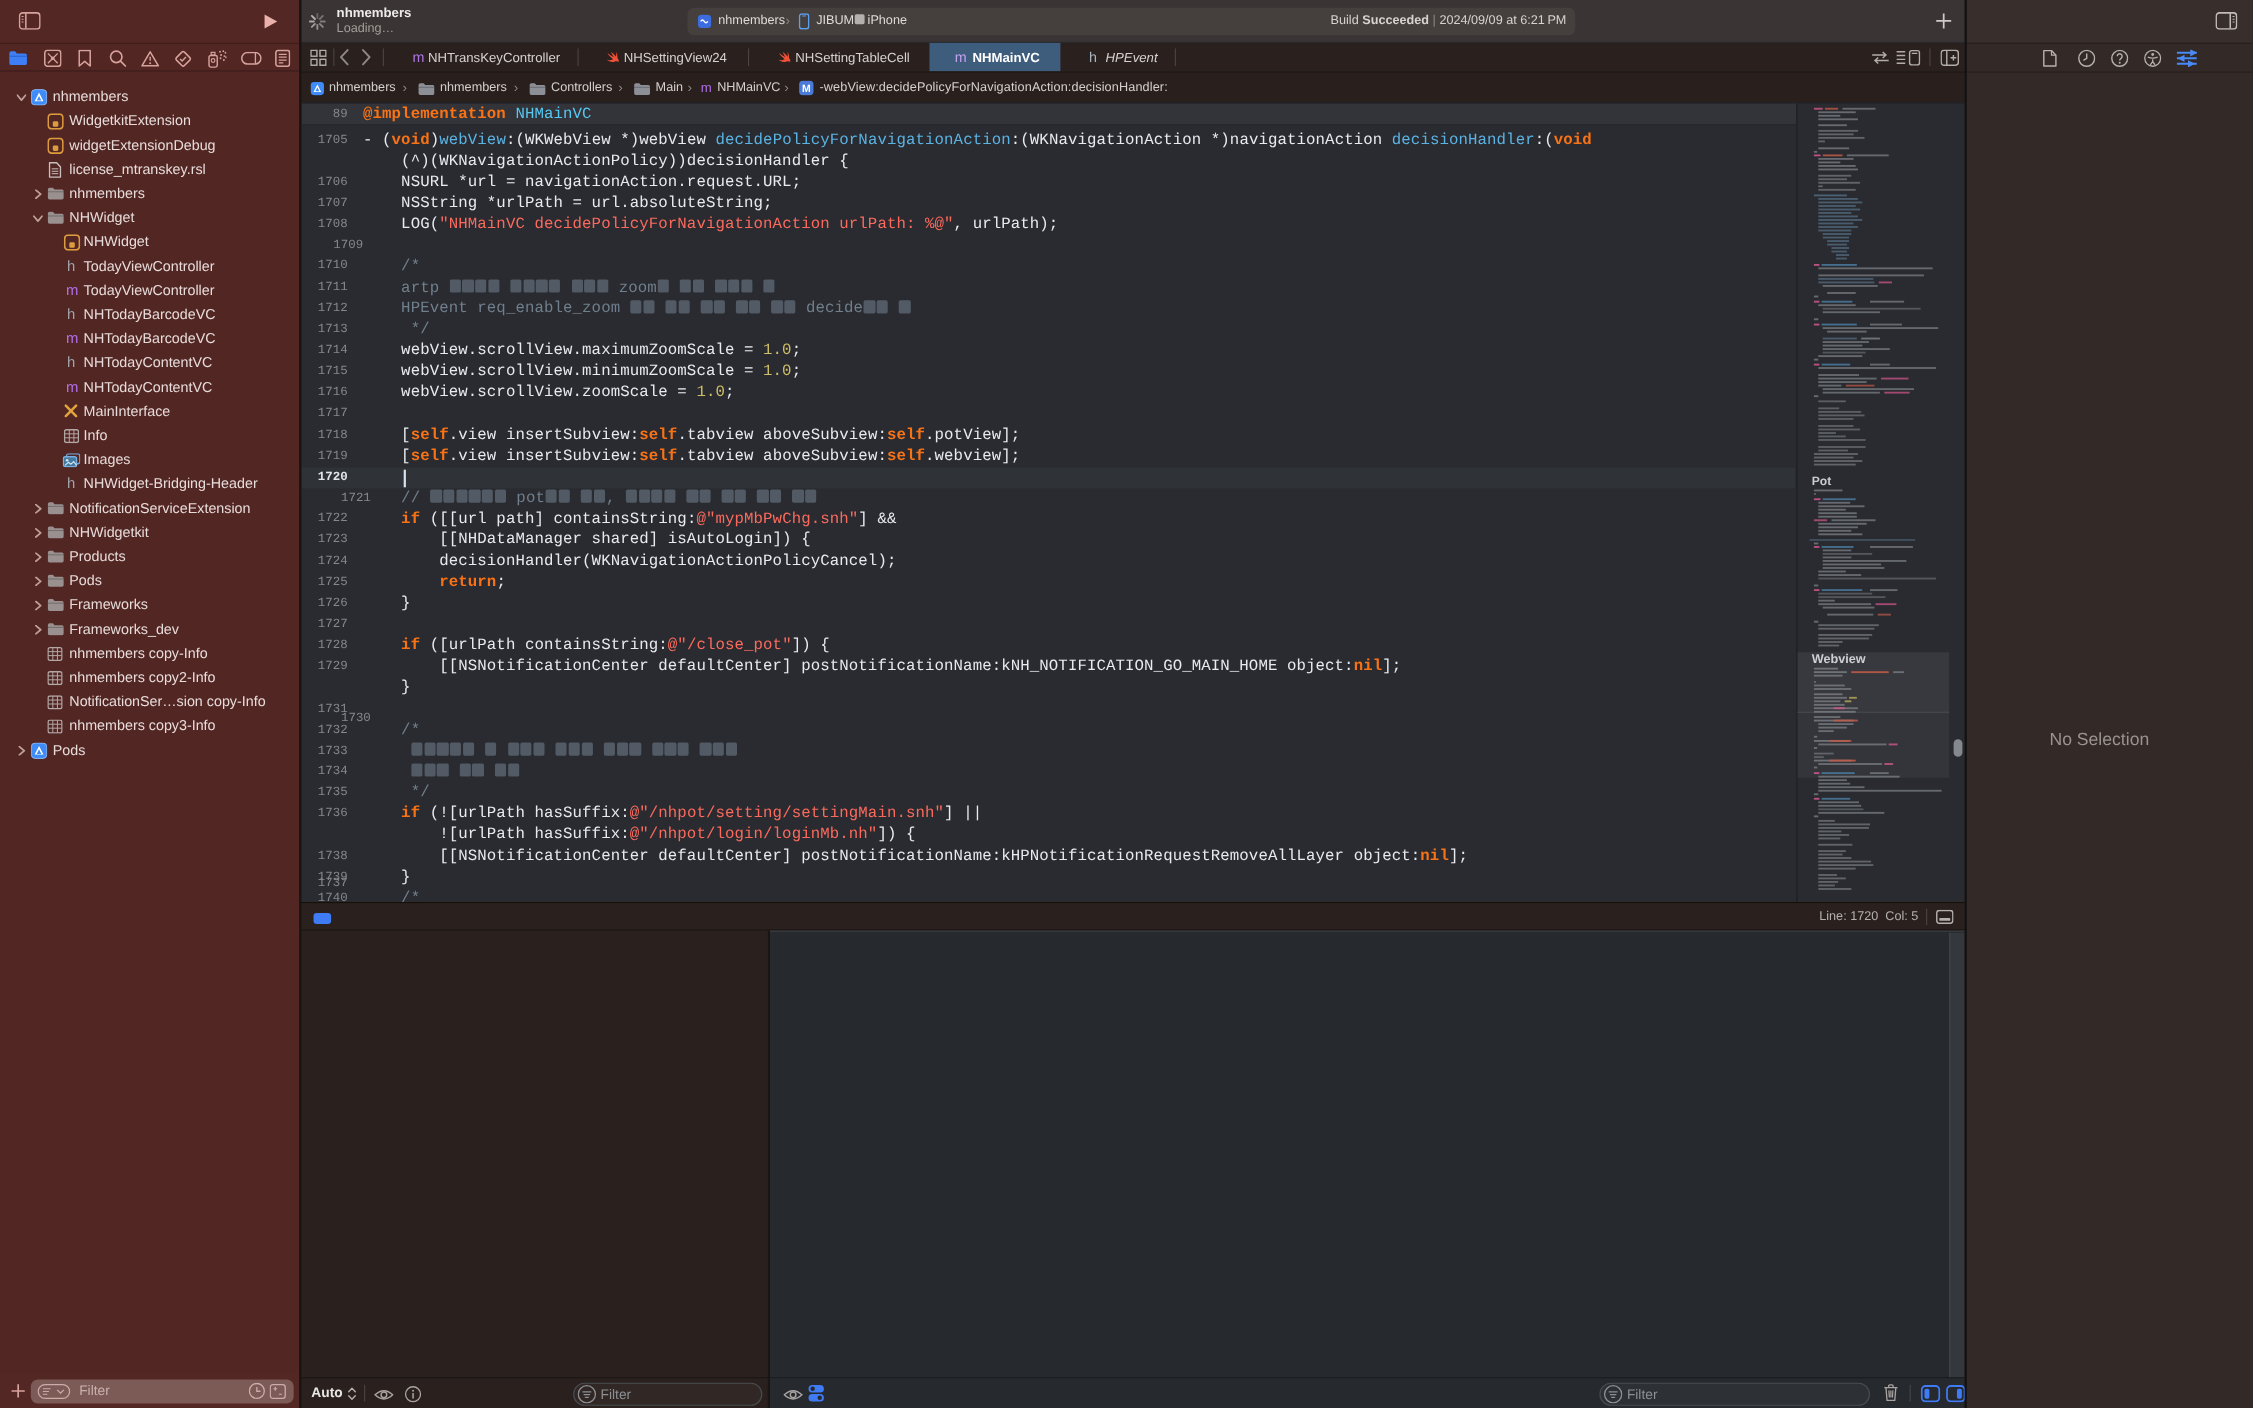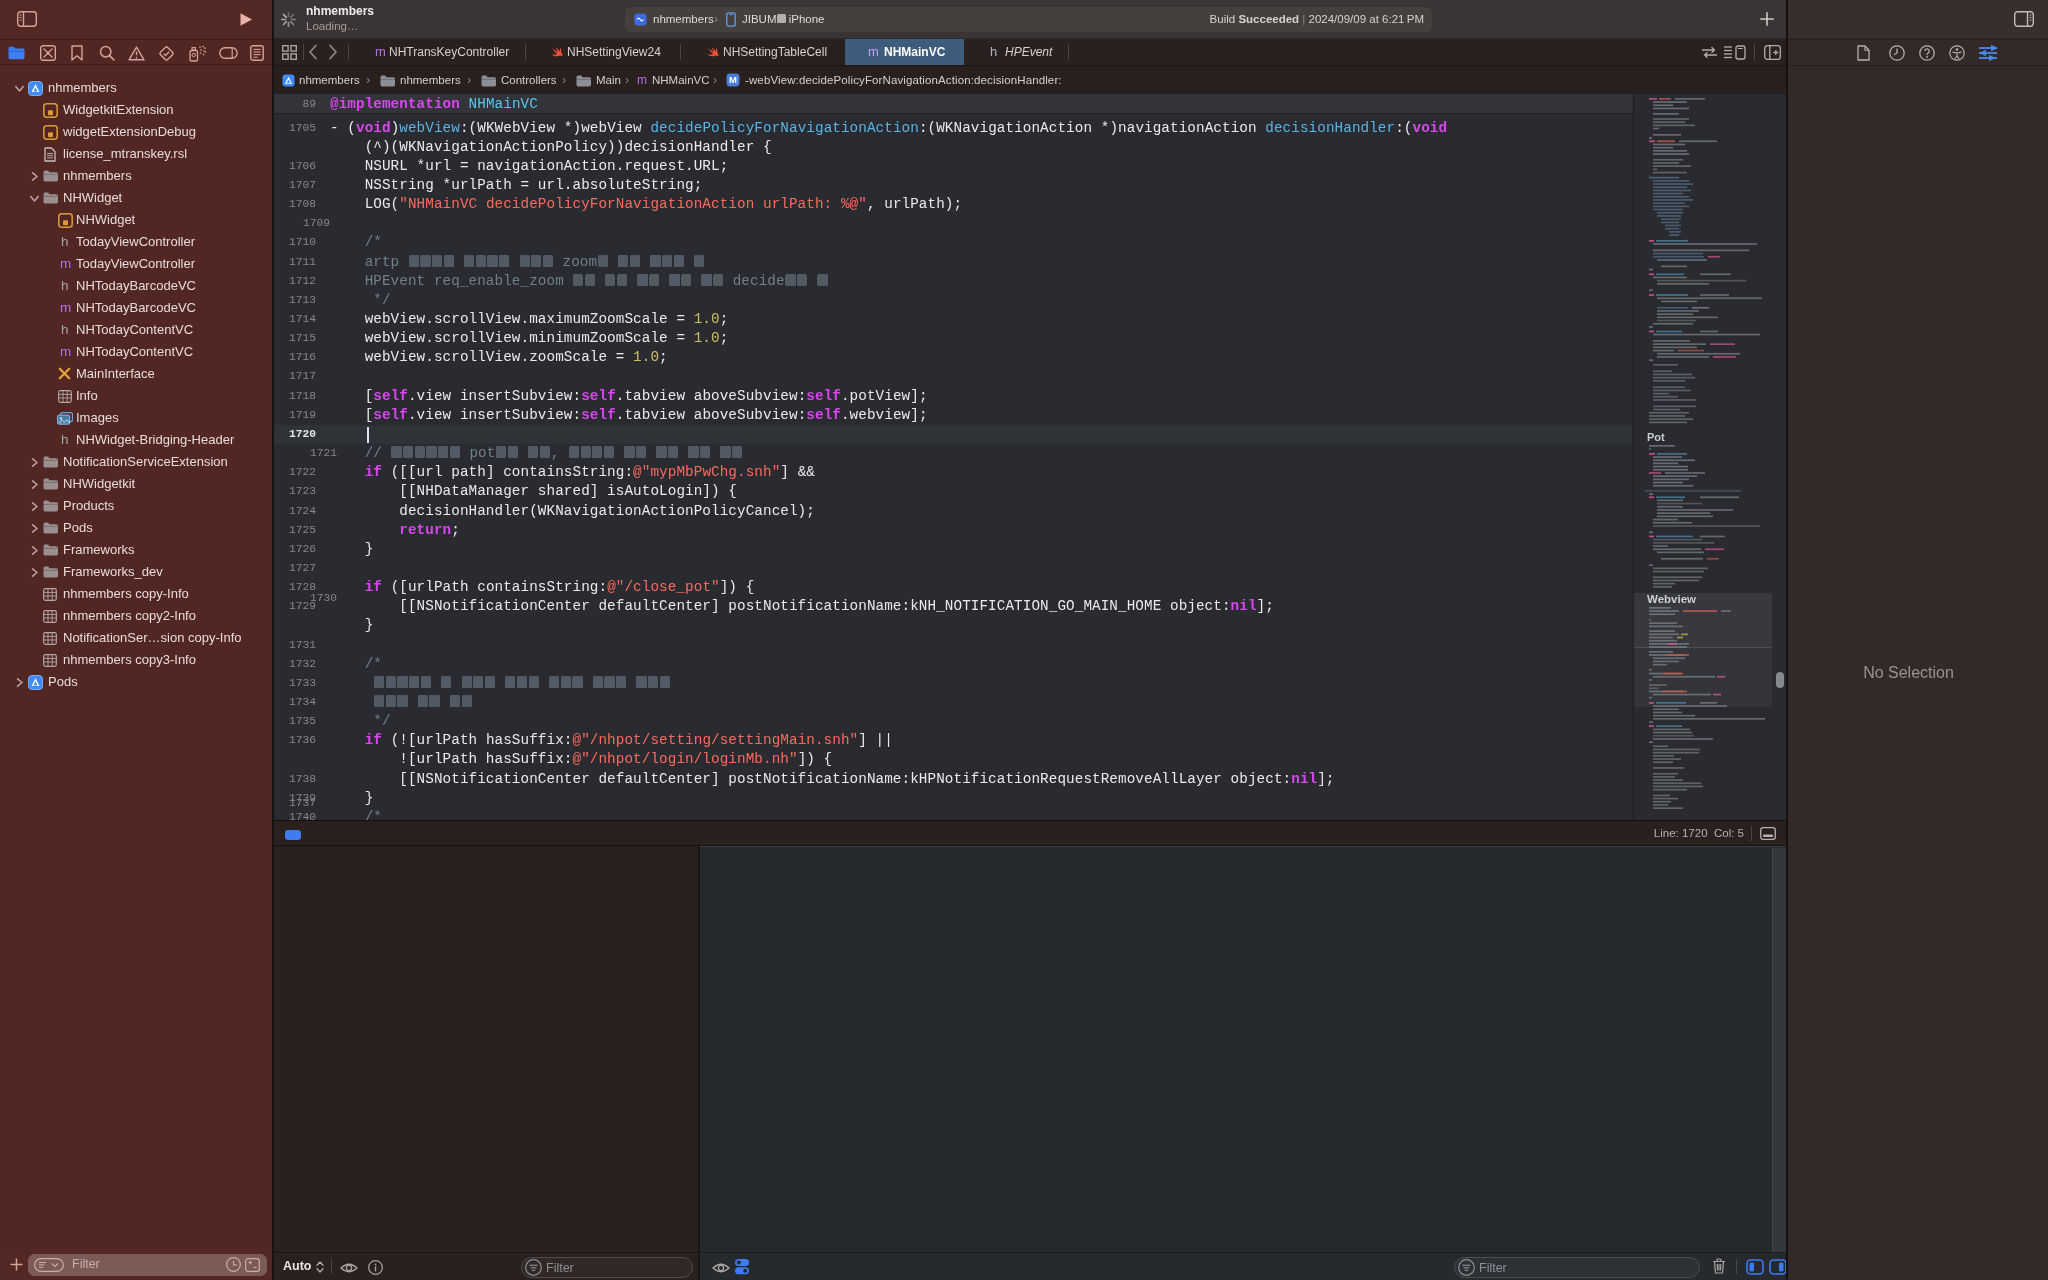--- a/index.html
+++ b/index.html
@@ -25,21 +25,21 @@
 #seltab{position:absolute;left:571px;top:0;width:119px;height:26px;background:#3e5c7c}
 
 #jumpbar{left:274px;top:65px;width:1512px;height:28px;background:#29201d;border-top:1px solid #1d1613;font-size:11.5px;color:#d5d0ce;line-height:28px}
 .jsep{color:#8c8582;font-size:12.5px}
 
 #editor{left:274px;top:93px;width:1512px;height:727px;background:#292b30;border-top:1px solid #1e2023;overflow:hidden}
 #sticky{position:absolute;left:0;top:0;width:1359px;height:20px;background:#323439;border-bottom:1px solid #222428}
 #curline{position:absolute;left:0;top:331px;width:1358px;height:19px;background:#2f3237}
 .ln{position:absolute;left:0;width:42px;text-align:right;font-family:"Liberation Mono",monospace;font-size:11.3px;color:#85878c;line-height:19.15px}
 .cl{position:absolute;left:56px;white-space:pre;font-family:"Liberation Mono",monospace;font-size:14.3px;line-height:19.15px;color:#e8eaee;letter-spacing:0.08px}
-.k{color:#d946ef;font-weight:bold}
+.k{color:#f97316;font-weight:bold}
 .dd{color:#5bb3e4}
 .ty{color:#56c8f2}
 .s{color:#fc6a5d}
 .nm{color:#d0bf69}
 .c{color:#707f8c}
 .hgc{display:inline-block;width:10.2px;height:11.8px;background:rgba(108,121,134,0.62);border-radius:1.5px;margin:0 0.75px;vertical-align:-1.2px}
 #cursor{position:absolute;left:92.5px;top:333px;width:2px;height:16px;background:#d8e3f0}
 
 #statusbar{left:274px;top:820px;width:1512px;height:26px;background:#2a211e;border-top:1px solid #151009;border-bottom:1px solid #17120f}
 #bluepill{position:absolute;left:11px;top:9px;width:16px;height:10px;background:#3e7bf5;border-radius:3px}
@@ -548,21 +548,21 @@
     <div class="cl" style="top:407.5px">        decisionHandler(WKNavigationActionPolicyCancel);</div>
     <div class="ln" style="top:426.6px;">1725</div>
     <div class="cl" style="top:426.6px">        <span class="k">return</span>;</div>
     <div class="ln" style="top:445.8px;">1726</div>
     <div class="cl" style="top:445.8px">    }</div>
     <div class="ln" style="top:464.9px;">1727</div>
     <div class="ln" style="top:484.1px;">1728</div>
     <div class="cl" style="top:484.1px">    <span class="k">if</span> ([urlPath containsString:<span class="s">@"/close_pot"</span>]) {</div>
     <div class="ln" style="top:503.2px;">1729</div>
     <div class="cl" style="top:503.2px">        [[NSNotificationCenter defaultCenter] postNotificationName:kNH_NOTIFICATION_GO_MAIN_HOME object:<span class="k">nil</span>];</div>
-    <div class="ln" style="top:495px;padding-left:36px;">1730</div>
+    <div class="ln" style="top:550px;padding-left:36px;">1730</div>
     <div class="cl" style="top:522.4px">    }</div>
     <div class="ln" style="top:541.5px;">1731</div>
     <div class="ln" style="top:560.7px;">1732</div>
     <div class="cl" style="top:560.7px"><span class="c">    /*</span></div>
     <div class="ln" style="top:579.8px;">1733</div>
     <div class="cl" style="top:579.8px"><span class="c">     <i class="hgc"></i><i class="hgc"></i><i class="hgc"></i><i class="hgc"></i><i class="hgc"></i> <i class="hgc"></i> <i class="hgc"></i><i class="hgc"></i><i class="hgc"></i> <i class="hgc"></i><i class="hgc"></i><i class="hgc"></i> <i class="hgc"></i><i class="hgc"></i><i class="hgc"></i> <i class="hgc"></i><i class="hgc"></i><i class="hgc"></i> <i class="hgc"></i><i class="hgc"></i><i class="hgc"></i></span></div>
     <div class="ln" style="top:599.0px;">1734</div>
     <div class="cl" style="top:599.0px"><span class="c">     <i class="hgc"></i><i class="hgc"></i><i class="hgc"></i> <i class="hgc"></i><i class="hgc"></i> <i class="hgc"></i><i class="hgc"></i></span></div>
     <div class="ln" style="top:618.1px;">1735</div>
     <div class="cl" style="top:618.1px"><span class="c">     */</span></div>

